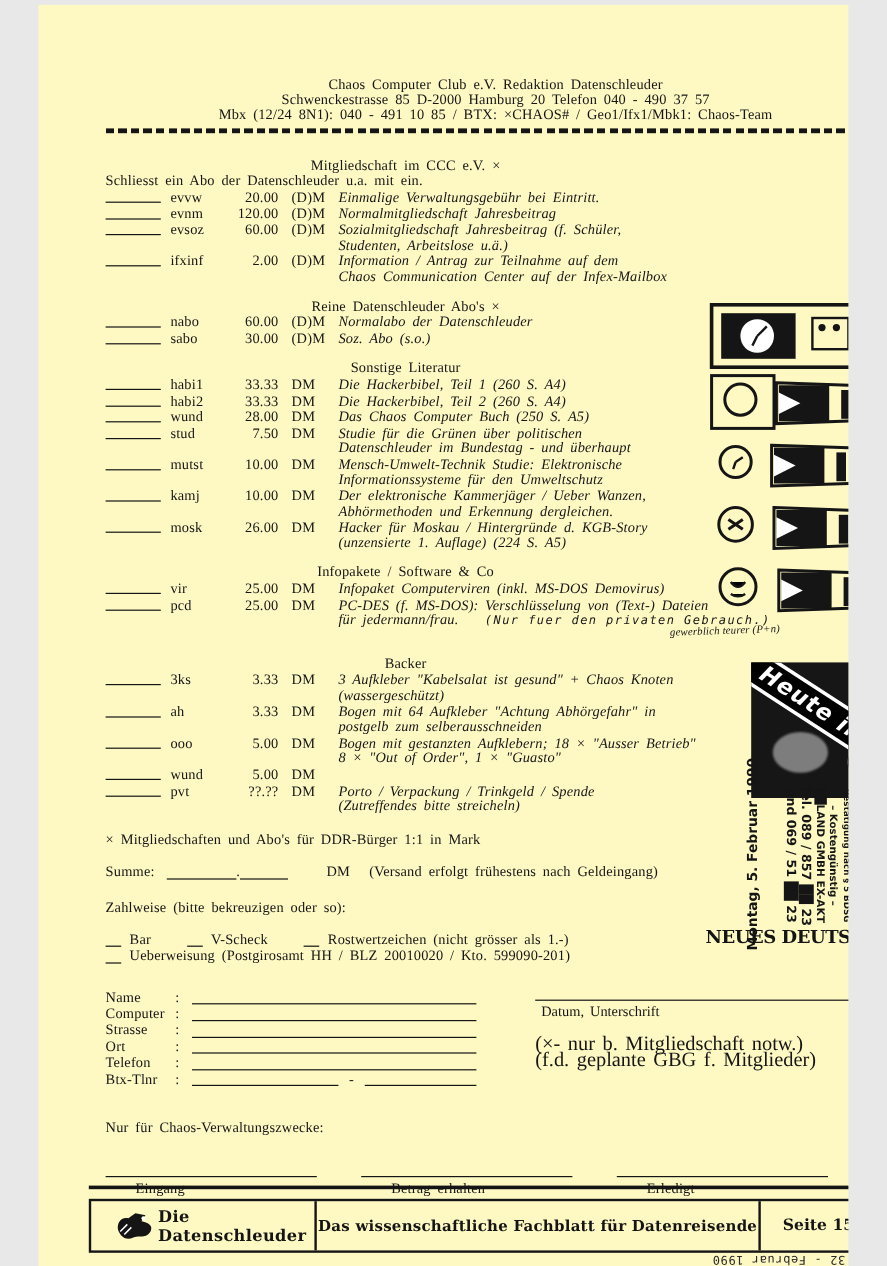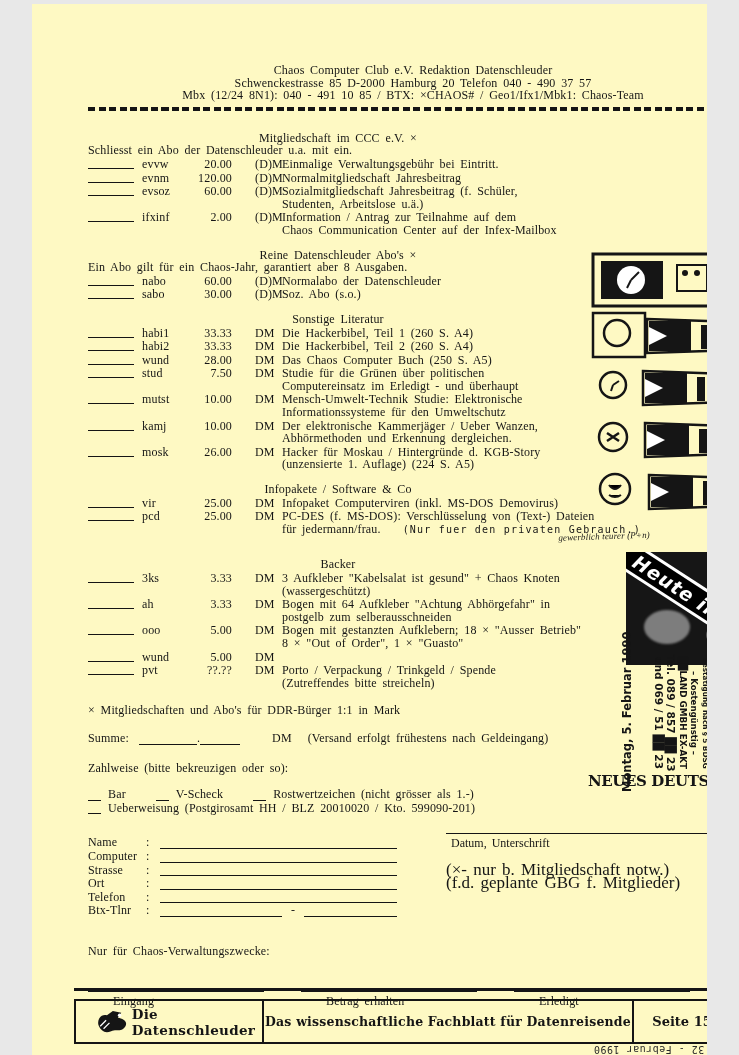--- a/index.html
+++ b/index.html
@@ -11,23 +11,23 @@
   .hdr{text-align:center;white-space:nowrap;}
   .dashes{margin-top:5px;height:4px;width:648px;
           background:repeating-linear-gradient(90deg,#151515 0 7px,transparent 7px 10.5px);}
   .sec{margin-top:12px;width:566px;}
   .sec.first{margin-top:21px;}
   .sec-title{width:500px;text-align:center;}
   .row{display:flex;align-items:flex-start;margin-top:1px;}
   .blank{width:46px;border-bottom:1.4px solid #151515;height:10px;margin-right:8px;flex:none;}
   .code{width:46px;flex:none;}
   .price{width:44px;text-align:right;flex:none;}
-  .cur{width:50px;padding-left:23px;box-sizing:border-box;flex:none;}
+  .cur{width:50px;padding-left:11px;box-sizing:border-box;flex:none;}
   .desc{flex:1;min-width:0;}
-  .dline{white-space:nowrap;}
+  .dline{white-space:nowrap;font-style:italic;}
   .dotnote{font-family:"DejaVu Sans Mono",monospace;font-size:10px;letter-spacing:1.2px;
            margin-left:22px;word-spacing:0;}
   .handnote{font-style:italic;font-size:9px;text-align:right;padding-right:4px;
             transform:rotate(-2deg);line-height:10px;word-spacing:0;}
   .note-line{margin-top:15px;}
   .summe-row{margin-top:15px;display:flex;align-items:flex-end;}
   .sline{border-bottom:1.4px solid #151515;height:10px;display:inline-block;}
   .pay-title{margin-top:17px;}
   .pay-row{display:flex;margin-top:14px;}
   .pay-row.second{margin-top:1px;}
@@ -137,21 +137,20 @@
             <span class="price">2.00</span>
             <span class="cur">(D)M</span>
             <div class="desc">
               <div class="dline">Information / Antrag zur Teilnahme auf dem</div>
               <div class="dline">Chaos Communication Center auf der Infex-Mailbox</div>
             </div>
           </div>
         </div>
         <div class="sec">
           <div class="sec-title">Reine Datenschleuder Abo's ×</div>
-          <div class="sec-sub">Ein Abo gilt für ein Chaos-Jahr, garantiert aber 8 Ausgaben.</div>
           <div class="row">
             <span class="blank"></span>
             <span class="code">nabo</span>
             <span class="price">60.00</span>
             <span class="cur">(D)M</span>
             <div class="desc">
               <div class="dline">Normalabo der Datenschleuder</div>
             </div>
           </div>
           <div class="row">
@@ -193,21 +192,21 @@
               <div class="dline">Das Chaos Computer Buch (250 S. A5)</div>
             </div>
           </div>
           <div class="row">
             <span class="blank"></span>
             <span class="code">stud</span>
             <span class="price">7.50</span>
             <span class="cur">DM</span>
             <div class="desc">
               <div class="dline">Studie für die Grünen über politischen</div>
-              <div class="dline">Computereinsatz im Erledigt - und überhaupt</div>
+              <div class="dline">Datenschleuder im Bundestag - und überhaupt</div>
             </div>
           </div>
           <div class="row">
             <span class="blank"></span>
             <span class="code">mutst</span>
             <span class="price">10.00</span>
             <span class="cur">DM</span>
             <div class="desc">
               <div class="dline">Mensch-Umwelt-Technik Studie: Elektronische</div>
               <div class="dline">Informationssysteme für den Umweltschutz</div>

